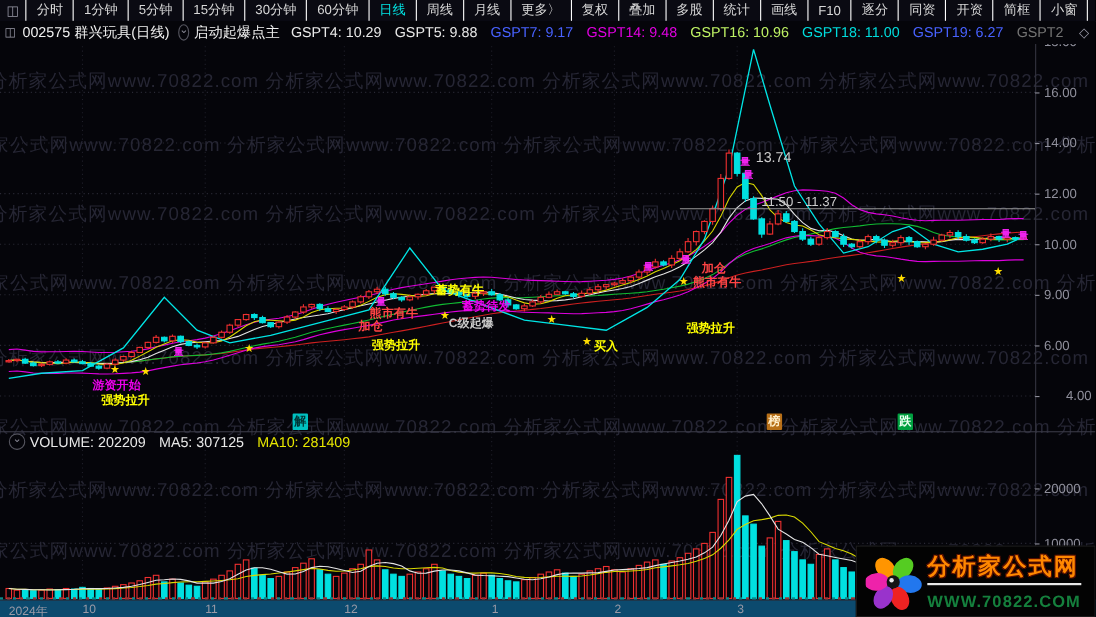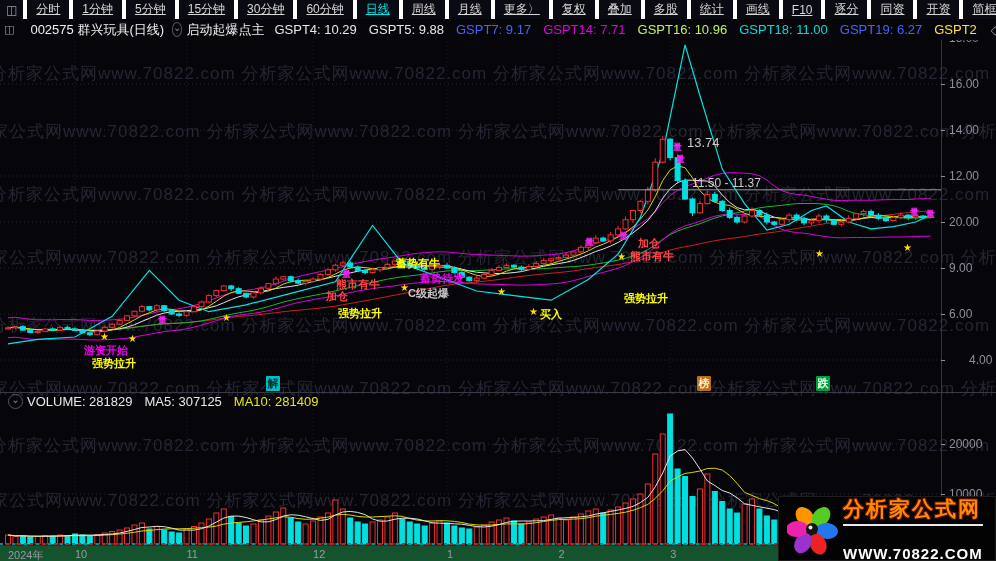--- a/index.html
+++ b/index.html
@@ -5,61 +5,61 @@
   html,body{margin:0;padding:0;background:#000;}
   #app{position:relative;width:996px;height:561px;background:#05050a;overflow:hidden;
        font-family:"Liberation Sans","DejaVu Sans",sans-serif;-webkit-font-smoothing:antialiased;}
   
   .menu-bar{position:absolute;left:0;top:0;width:996px;height:19px;background:#0a0a12;
             border-bottom:1px solid #23232e;display:flex;align-items:center;z-index:30;}
   .win-icon{color:#9a9aa8;font-size:12px;padding:0 6px;cursor:pointer;}
   .win-icon.small{font-size:11px;padding:0 4px;}
   .menu-group{display:flex;align-items:center;height:100%;}
   .menu-group.right{margin-left:auto;}
-  .menu-item{color:#d8d8d8;font-size:12px;padding:0 9px;border-left:4px solid #ffffff;
-             height:100%;display:flex;align-items:center;white-space:nowrap;cursor:pointer;text-decoration:underline;}
+  .menu-item{color:#d8d8d8;font-size:12px;padding:0 9px;border-left:1px solid #ffffff;
+             height:100%;display:flex;align-items:center;white-space:nowrap;cursor:pointer;}
   .menu-item.active{color:#00e5e5;}
   
   .info-bar{position:absolute;left:0;top:19px;width:996px;height:21px;background:#05050a;
             display:flex;align-items:center;z-index:30;font-size:13px;}
-  .stock-title{color:#f0f0f0;margin:0 4px 0 12px;white-space:nowrap;}
+  .stock-title{color:#f0f0f0;margin:0 4px 0 2px;white-space:nowrap;}
   .drop-icon{color:#8a8a96;border:1px solid #55555f;border-radius:50%;width:13px;height:13px;
              line-height:10px;text-align:center;font-size:10px;margin:0 4px;cursor:pointer;}
   .indicator-name{color:#f0f0f0;margin-right:10px;white-space:nowrap;}
   .field-group{display:flex;align-items:center;}
   .field-group.right-fields{margin-left:auto;}
   .fld{margin-right:12px;white-space:nowrap;}
   .diamond-icon{color:#9a9aa8;font-size:12px;margin:0 2px;cursor:pointer;}
   
   .wm{position:absolute;color:#262634;font-size:17px;letter-spacing:1px;white-space:nowrap;z-index:1;}
   svg.chart{position:absolute;left:0;z-index:2;}
   .v-border{position:absolute;left:941px;top:28px;width:1px;height:517px;background:#34343f;z-index:3;}
   .h-div{position:absolute;left:0;width:996px;height:1px;background:#3a3a46;z-index:4;}
   .axis-label{position:absolute;color:#8f8f9b;font-size:12px;z-index:5;}
   .tickmark{position:absolute;width:4px;height:1px;background:#8f8f9b;left:941px;z-index:5;}
   .vol-header{position:absolute;left:4px;top:394px;display:flex;align-items:center;z-index:12;font-size:13px;}
-  .bottom-bar{position:absolute;left:0;top:545px;width:996px;height:16px;background:#14532d;z-index:12;
+  .bottom-bar{position:absolute;left:0;top:545px;width:996px;height:16px;background:#0c4a6e;z-index:12;
               border-top:1px solid #2a2a35;}
   .tickstrip{position:absolute;left:0;top:-3px;width:941px;height:2px;
              background:repeating-linear-gradient(90deg,#0a8a8a 0 3px,transparent 3px 6px,#993333 6px 9px,transparent 9px 12px);}
   .time-label{position:absolute;top:2px;color:#9a9aa6;font-size:11px;z-index:13;white-space:nowrap;}
   .anno{position:absolute;font-size:11px;font-weight:bold;white-space:nowrap;z-index:8;}
   .star{position:absolute;color:#ffdd00;font-size:10px;z-index:8;line-height:10px;}
   .magm{position:absolute;color:#ee22ee;font-size:9px;font-weight:bold;z-index:8;line-height:9px;}
   .badge{position:absolute;width:14px;height:15px;font-size:11px;font-weight:bold;text-align:center;
          line-height:15px;z-index:9;cursor:pointer;border-radius:1px;}
   
   .logo{position:absolute;right:0;bottom:0;width:216px;height:63px;background:#030303;
         border:1px solid #1c1c1c;display:flex;align-items:center;z-index:20;}
   .logo-flower{margin:0 4px 0 8px;flex:0 0 auto;}
   .logo-texts{display:flex;flex-direction:column;align-items:flex-start;}
   .logo-title{font-size:21px;font-weight:bold;color:#ff8800;letter-spacing:2px;
               text-shadow:1px 1px 0 #5a1000,-1px -1px 0 #5a1000,1px -1px 0 #5a1000,-1px 1px 0 #5a1000;}
-  .logo-url{font-size:15px;font-weight:bold;color:#ffffff;letter-spacing:1px;
-            border-top:2px solid #e8e8e8;padding-top:19px;margin-top:1px;}
+  .logo-url{font-size:15px;font-weight:bold;color:#15803d;letter-spacing:1px;
+            border-top:2px solid #e8e8e8;padding-top:7px;margin-top:1px;}
 </style>
 </head>
 <body>
 
 <div id="app">
 
   <div class="menu-bar">
     <span class="win-icon">◫</span>
     <div class="menu-group">
         <span class="menu-item">分时</span>
@@ -91,27 +91,27 @@
 
   <div class="info-bar">
     <span class="win-icon small">◫</span>
     <span class="stock-title">002575 群兴玩具(日线)</span>
     <span class="drop-icon">⌄</span>
     <span class="indicator-name">启动起爆点主</span>
     <div class="field-group">
         <span class="fld" style="color: rgb(232, 232, 232);">GSPT4: 10.29</span>
         <span class="fld" style="color: rgb(232, 232, 232);">GSPT5: 9.88</span>
         <span class="fld" style="color: rgb(72, 98, 255);">GSPT7: 9.17</span>
-        <span class="fld" style="color: rgb(224, 0, 224);">GSPT14: 7.71</span>
+        <span class="fld" style="color: rgb(224, 0, 224);">GSPT14: 9.48</span>
         <span class="fld" style="color: #bef264;">GSPT16: 10.96</span>
       </div>
     <div class="field-group right-fields">
         <span class="fld" style="color: rgb(0, 220, 220);">GSPT18: 11.00</span>
         <span class="fld" style="color: rgb(72, 98, 255);">GSPT19: 6.27</span>
-        <span class="fld" style="color: #fde047; text-align: center;">GSPT2</span>
+        <span class="fld" style="color: #737373; text-align: center;">GSPT2</span>
       </div>
     <span class="diamond-icon">◇</span>
     <span class="win-icon small">◫</span>
   </div>
 
   <div id="watermarks">
       <div class="wm" style="left: -45px; top: 4px;">分析家公式网www.70822.com  分析家公式网www.70822.com  分析家公式网www.70822.com  分析家公式网www.70822.com  分析家公式网www.70822.com  </div>
       <div class="wm" style="left: -10px; top: 62px;">分析家公式网www.70822.com  分析家公式网www.70822.com  分析家公式网www.70822.com  分析家公式网www.70822.com  分析家公式网www.70822.com  </div>
       <div class="wm" style="left: -45px; top: 120px;">分析家公式网www.70822.com  分析家公式网www.70822.com  分析家公式网www.70822.com  分析家公式网www.70822.com  分析家公式网www.70822.com  </div>
       <div class="wm" style="left: -10px; top: 183px;">分析家公式网www.70822.com  分析家公式网www.70822.com  分析家公式网www.70822.com  分析家公式网www.70822.com  分析家公式网www.70822.com  </div>
@@ -534,37 +534,37 @@
       <polyline points="8,142 15.440000000000001,142.75 22.880000000000003,142.83333333333334 30.32,143.125 37.760000000000005,143.2 45.2,143.08333333333334 52.64,143.07142857142858 60.080000000000005,142.9375 67.52000000000001,142.88888888888889 74.96000000000001,142.7 82.4,142.7 89.84,142.65 97.28,142.5 104.72,142.1 112.16000000000001,141.6 119.60000000000001,141.05 127.04,140.25 134.48000000000002,139.25 141.92000000000002,138 149.36,137.5 156.8,136.65 164.24,136.05 171.68,135.8 179.12,135.8 186.56,135.55 194,135.2 201.44,134.7 208.88000000000002,134.1 216.32000000000002,133.1 223.76000000000002,131.1 231.20000000000002,130.1 238.64000000000001,129.4 246.08,128.8 253.52,127.9 260.96000000000004,127 268.40000000000003,125.95 275.84000000000003,124.85 283.28000000000003,123.75 290.72,124.25 298.16,125.55 305.6,126.3 313.04,126.1 320.48,125.2 327.92,124.1 335.36,122.1 342.8,121.4 350.24,122 357.68,123.4 365.12,124 372.56,124 380,123.6 387.44,123.2 394.88,122.8 402.32,123.4 409.76000000000005,125.6 417.20000000000005,127.1 424.64000000000004,127.9 432.08000000000004,128 439.52000000000004,127.7 446.96000000000004,127.8 454.40000000000003,128.4 461.84000000000003,129.5 469.28000000000003,131.1 476.72,131.9 484.16,132.2 491.6,132 499.04,131.4 506.48,130.9 513.9200000000001,130.9 521.36,131 528.8000000000001,130.6 536.24,129.7 543.6800000000001,128.5 551.12,127.3 558.5600000000001,126.6 566,126.4 573.44,126.1 580.88,125.7 588.32,124.7 595.76,123.2 603.2,122.3 610.64,121.4 618.08,120.4 625.52,119.2 632.96,117.3 640.4,114.69999999999999 647.84,111.4 655.2800000000001,105.4 662.72,97.69999999999999 670.1600000000001,88.19999999999999 677.6,83.8 685.0400000000001,80.45 692.48,79.39999999999999 699.9200000000001,78 707.36,75.5 714.8000000000001,75.25 722.24,77 729.6800000000001,82.5 737.12,90.4 744.5600000000001,99.4 752,102.4 759.44,105.65 766.88,107.6 774.32,110.69999999999999 781.76,115 789.2,117.15 796.64,118.8 804.08,120.1 811.5200000000001,120.8 818.96,122 826.4000000000001,124.2 833.84,125.8 841.2800000000001,126.6 848.72,126.8 856.1600000000001,126.9 863.6,127.2 871.0400000000001,127.5 878.48,127.8 885.9200000000001,128.5 893.36,129.4 900.8000000000001,129.6 908.24,129.7 915.6800000000001,130.1 923.12,130.8 930.5600000000001,131.8" fill="none" stroke="#d8d800" stroke-width="1"></polyline>
       <polyline points="8,142 15.440000000000001,142.75 22.880000000000003,142.83333333333334 30.32,143.125 37.760000000000005,143.2 45.2,143.3 52.64,143.2 60.080000000000005,143 67.52000000000001,142.7 74.96000000000001,142.2 82.4,142.1 89.84,142.1 97.28,142 104.72,141.5 112.16000000000001,141 119.60000000000001,140 127.04,138.4 134.48000000000002,136.5 141.92000000000002,134.5 149.36,134 156.8,133.3 164.24,133.7 171.68,135.1 179.12,137.1 186.56,137.1 194,137.1 201.44,135.7 208.88000000000002,133.1 216.32000000000002,129.1 223.76000000000002,125.1 231.20000000000002,123.1 238.64000000000001,123.1 246.08,124.5 253.52,126.7 260.96000000000004,128.9 268.40000000000003,128.8 275.84000000000003,126.6 283.28000000000003,123 290.72,121.8 298.16,122.2 305.6,123.8 313.04,125.6 320.48,127.4 327.92,126.4 335.36,122 342.8,119 350.24,118.4 357.68,119.4 365.12,121.6 372.56,126 380,128.2 387.44,128 394.88,126.2 402.32,125.2 409.76000000000005,125.2 417.20000000000005,126 424.64000000000004,127.8 432.08000000000004,129.8 439.52000000000004,130.2 446.96000000000004,130.4 454.40000000000003,130.8 461.84000000000003,131.2 469.28000000000003,132.4 476.72,133.6 484.16,134 491.6,133.2 499.04,131.6 506.48,129.4 513.9200000000001,128.2 521.36,128 528.8000000000001,128 536.24,127.8 543.6800000000001,127.6 551.12,126.4 558.5600000000001,125.2 566,124.8 573.44,124.4 580.88,123.8 588.32,123 595.76,121.2 603.2,119.8 610.64,118.4 618.08,117 625.52,115.4 632.96,113.4 640.4,109.6 647.84,104.4 655.2800000000001,93.8 662.72,80 670.1600000000001,63 677.6,58 685.0400000000001,56.5 692.48,65 699.9200000000001,76 707.36,88 714.8000000000001,92.5 722.24,97.5 729.6800000000001,100 737.12,104.8 744.5600000000001,110.8 752,112.3 759.44,113.8 766.88,115.19999999999999 774.32,116.6 781.76,119.2 789.2,122 796.64,123.8 804.08,125 811.5200000000001,125 818.96,124.8 826.4000000000001,126.4 833.84,127.8 841.2800000000001,128.2 848.72,128.6 856.1600000000001,129 863.6,128 871.0400000000001,127.2 878.48,127.4 885.9200000000001,128.4 893.36,129.8 900.8000000000001,131.2 908.24,132.2 915.6800000000001,132.8 923.12,133.2 930.5600000000001,133.8" fill="none" stroke="#e4e4e4" stroke-width="1"></polyline>
     </svg>
 
   <div class="v-border"></div>
   <div class="h-div" style="top:392px"></div>
 
   <div class="vol-header">
     <span class="drop-icon">⌄</span>
     <div class="field-group" id="volFields">
-        <span class="fld" style="color: rgb(232, 232, 232);">VOLUME: 281829</span>
+        <span class="fld" style="color: rgb(232, 232, 232);">VOLUME: 202209</span>
         <span class="fld" style="color: rgb(232, 232, 232);">MA5: 307125</span>
         <span class="fld" style="color: rgb(232, 232, 0);">MA10: 281409</span>
       </div>
   </div>
 
   <div id="axisCol">
       <div class="tickmark" style="top: 38px;"></div>
       <span class="axis-label" style="left: 949px; top: 31px;">18.00</span>
       <div class="tickmark" style="top: 84px;"></div>
       <span class="axis-label" style="left: 949px; top: 77px;">16.00</span>
       <div class="tickmark" style="top: 130px;"></div>
       <span class="axis-label" style="left: 949px; top: 123px;">14.00</span>
       <div class="tickmark" style="top: 176px;"></div>
       <span class="axis-label" style="left: 949px; top: 169px;">12.00</span>
       <div class="tickmark" style="top: 222px;"></div>
-      <span class="axis-label" style="left: 949px; top: 215px;">20.00</span>
+      <span class="axis-label" style="left: 949px; top: 215px;">10.00</span>
       <div class="tickmark" style="top: 268px;"></div>
       <span class="axis-label" style="left: 949px; top: 261px;">9.00</span>
       <div class="tickmark" style="top: 314px;"></div>
       <span class="axis-label" style="left: 949px; top: 307px;">6.00</span>
       <div class="tickmark" style="top: 360px;"></div>
       <span class="axis-label" style="left: 949px; top: 353px; margin-left: 20px;">4.00</span>
       <div class="tickmark" style="top: 444px;"></div>
       <span class="axis-label" style="left: 949px; top: 437px;">20000</span>
       <div class="tickmark" style="top: 494px;"></div>
       <span class="axis-label" style="left: 949px; top: 487px;">10000</span>

